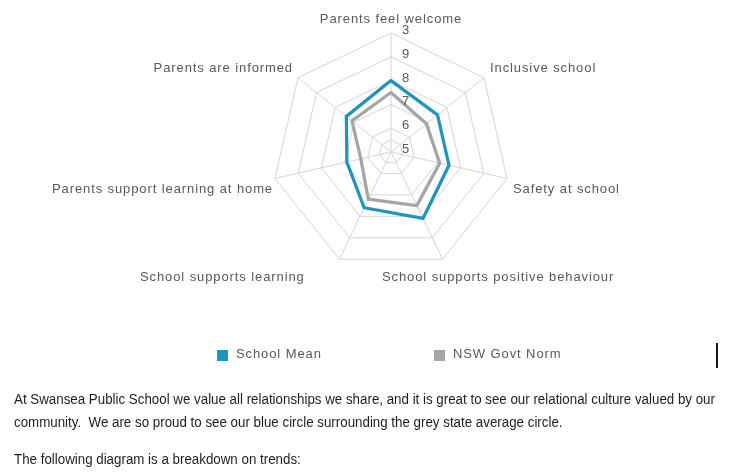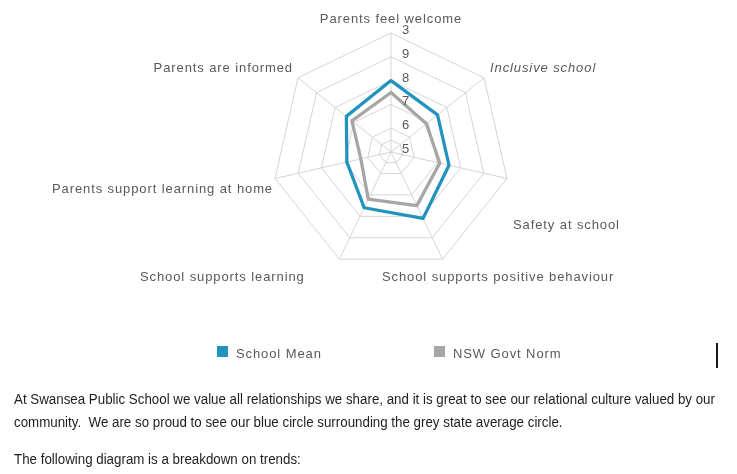--- a/index.html
+++ b/index.html
@@ -14,37 +14,37 @@
   
   .chart-area { position: absolute; left: 0; top: 0; width: 737px; height: 335px; }
   #radar-svg { position: absolute; left: 0; top: 0; }
 
   .cat-label {
     position: absolute;
     font-size: 13px; color: #595959; letter-spacing: 0.9px;
     white-space: nowrap; line-height: 13px;
   }
   #cat-0 { left: 391px; top: 12px; transform: translateX(-50%); }
-  #cat-1 { left: 490px; top: 61px; font-style: italic; }
-  #cat-2 { left: 513px; top: 182px; margin-top: 36px; }
+  #cat-1 { left: 490px; top: 61px; }
+  #cat-2 { left: 513px; top: 182px; }
   #cat-3 { left: 382px; top: 270px; }
   #cat-4 { left: 140px; top: 270px; }
   #cat-5 { right: 464px; top: 182px; }
   #cat-6 { right: 444px; top: 61px; }
 
   .tick-label {
     position: absolute; left: 402px;
     font-size: 13px; color: #595959; letter-spacing: 0.8px;
     line-height: 15px;
   }
 
   
   .legend-item {
     position: absolute; top: 346px;
-    display: flex; align-items: flex-start; gap: 8px;
+    display: flex; align-items: flex-end; gap: 8px;
     font-size: 13px; color: #595959; letter-spacing: 0.9px;
     white-space: nowrap;
   }
   #legend-0 { left: 217px; }
   #legend-1 { left: 434px; }
   .legend-swatch { width: 11px; height: 11px; display: inline-block; }
 
   .text-caret {
     position: absolute; left: 716px; top: 343px;
     width: 2px; height: 25px; background: #1a1a1a;

